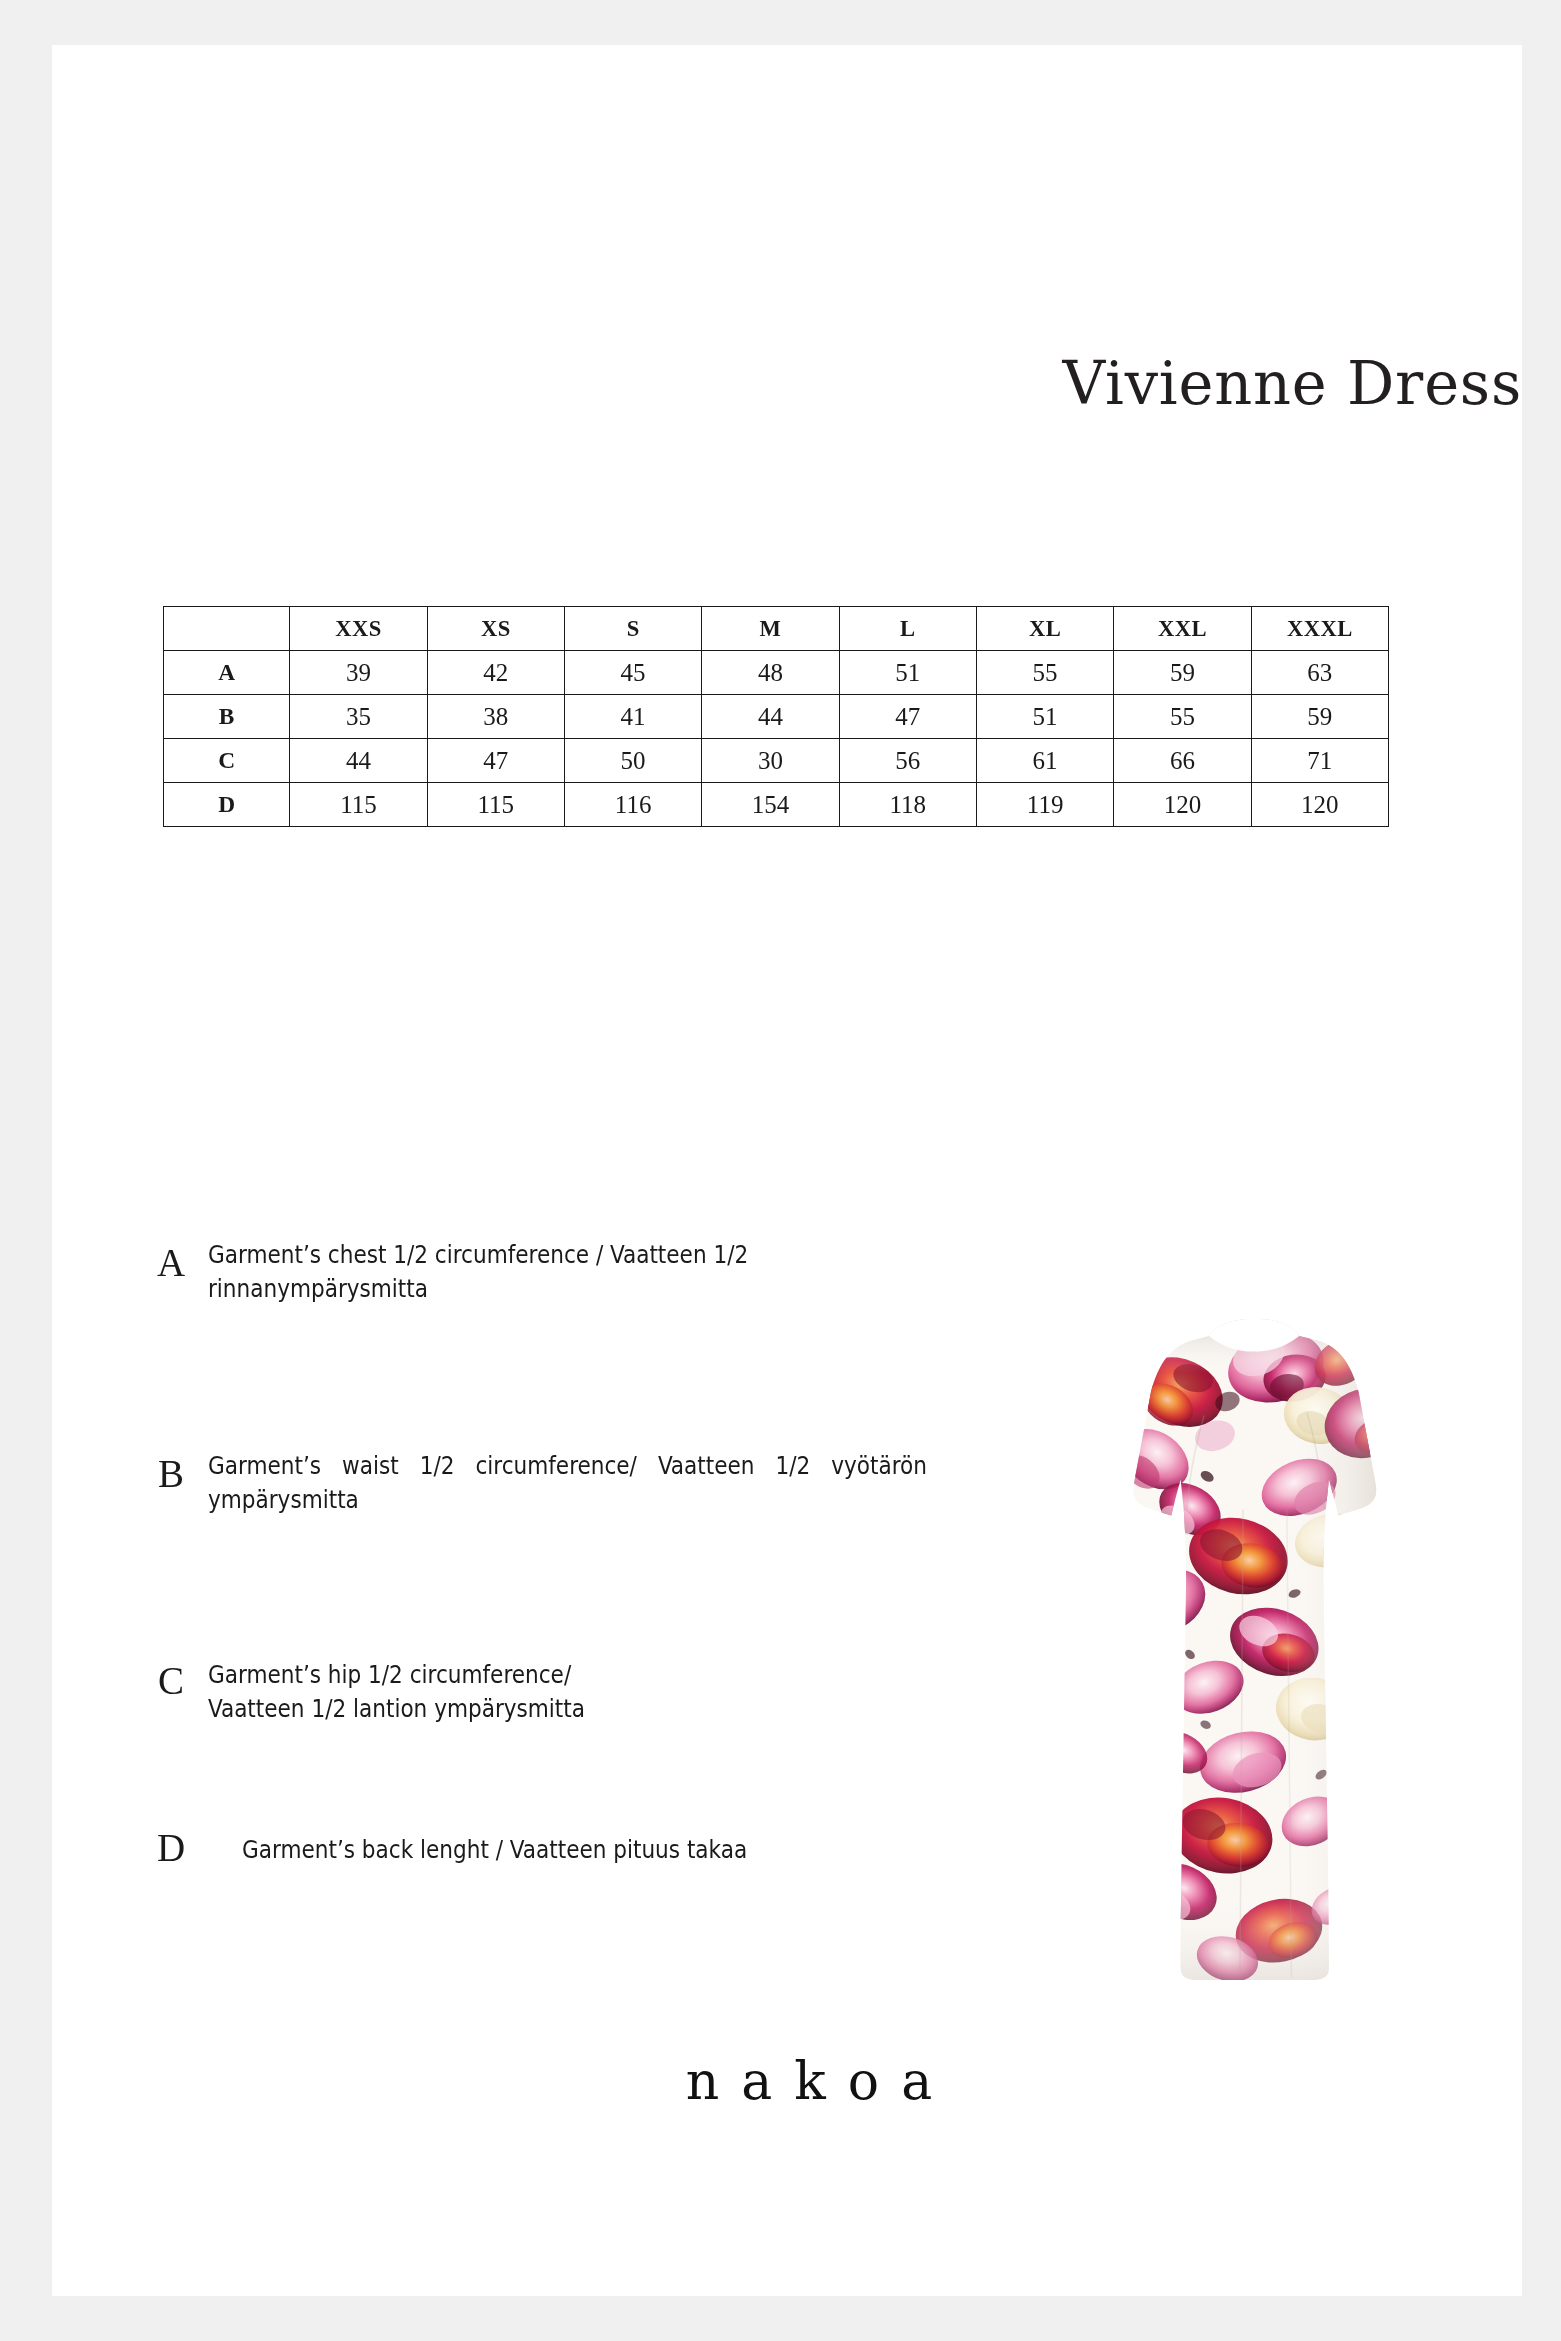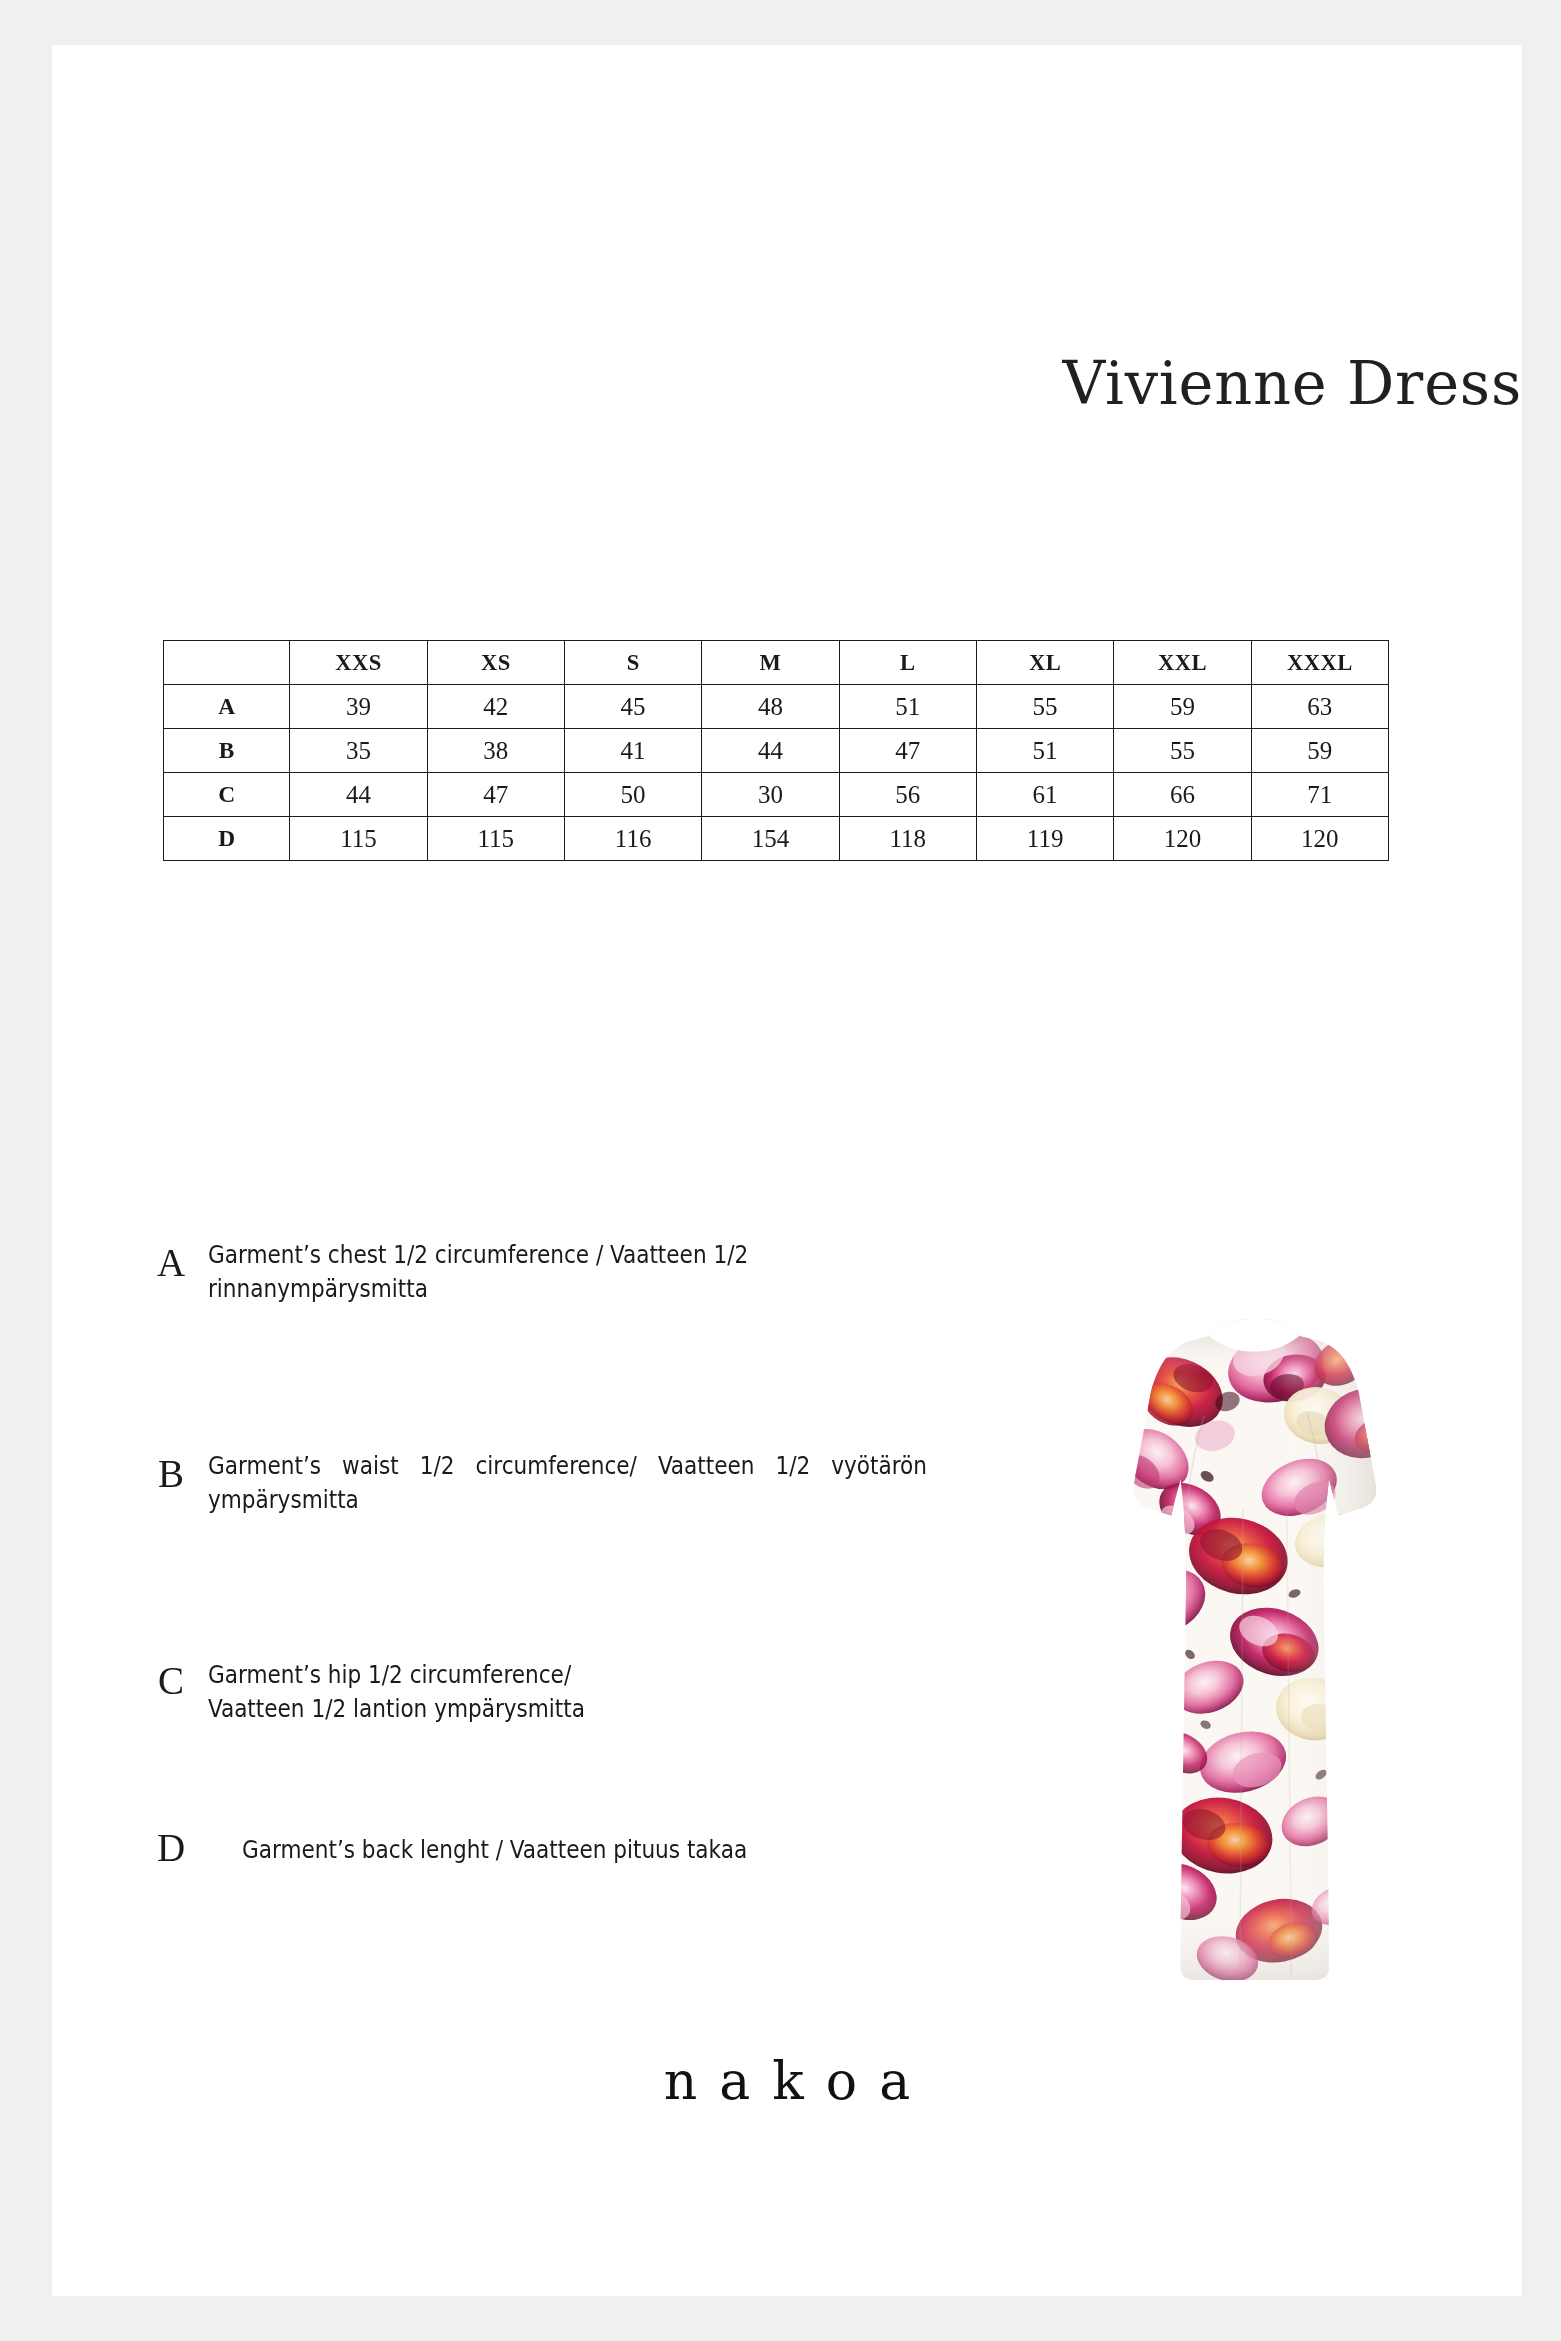--- a/index.html
+++ b/index.html
@@ -35,21 +35,21 @@
     font-weight: 300;
     letter-spacing: 0.8px;
     color: #231f20;
     white-space: nowrap;
   }
 
   
   .size-table-wrap {
     position: absolute;
     left: 111px;
-    top: 595px;
+    top: 561px;
     width: 1226px;
   }
   table.size-table {
     border-collapse: collapse;
     width: 1226px;
     table-layout: fixed;
   }
   table.size-table td, table.size-table th {
     border: 1.6px solid #1a1a1a;
     height: 43px;
@@ -137,20 +137,21 @@
     top: 2006px;
     width: 1470px;
     text-align: center;
     font-family: "DejaVu Serif", "Liberation Serif", serif;
     font-size: 52px;
     font-weight: 400;
     letter-spacing: 22px;
     text-indent: 22px;
     color: #111111;
     white-space: nowrap;
+    padding-left: 22px;
   }
 </style>
 </head>
 <body>
 
 <div class="page-frame">
 
   <div class="doc-title">Vivienne Dress</div>
 
   <div class="size-table-wrap">

